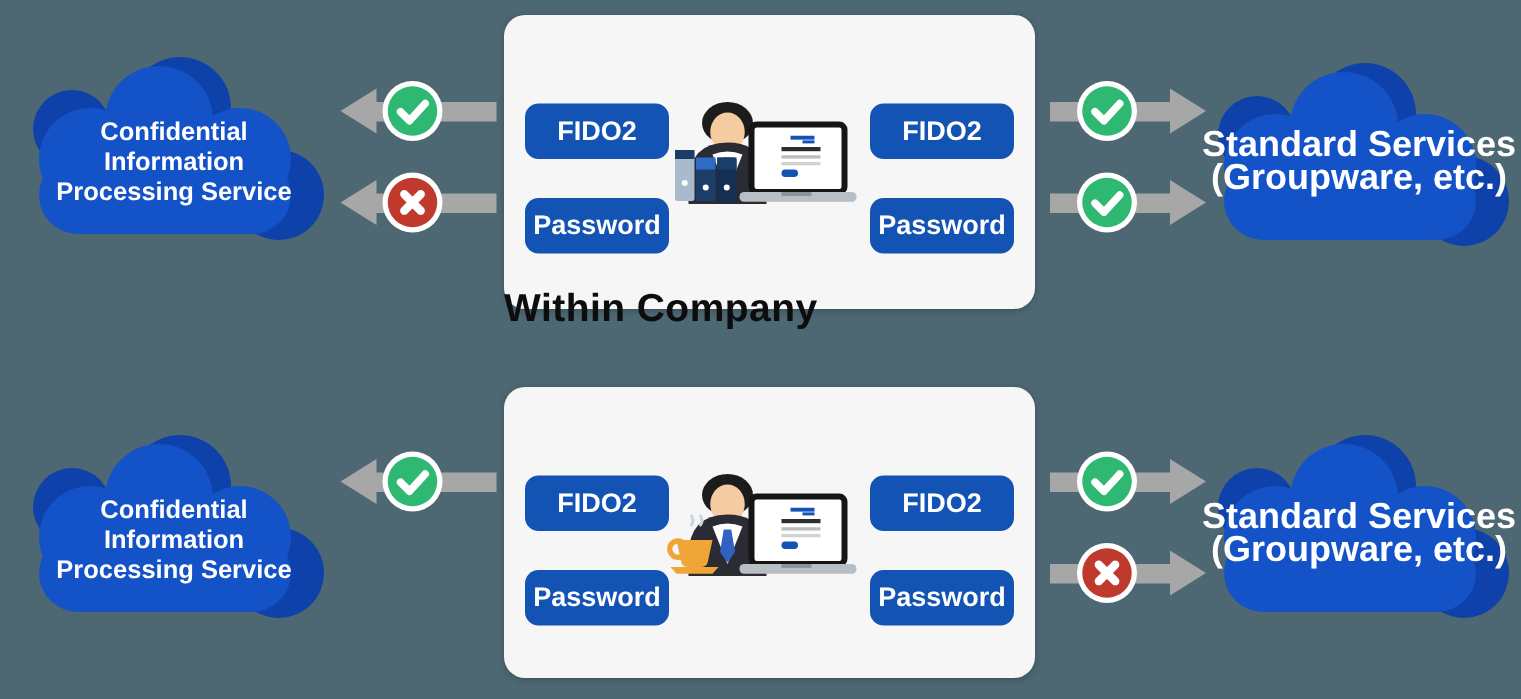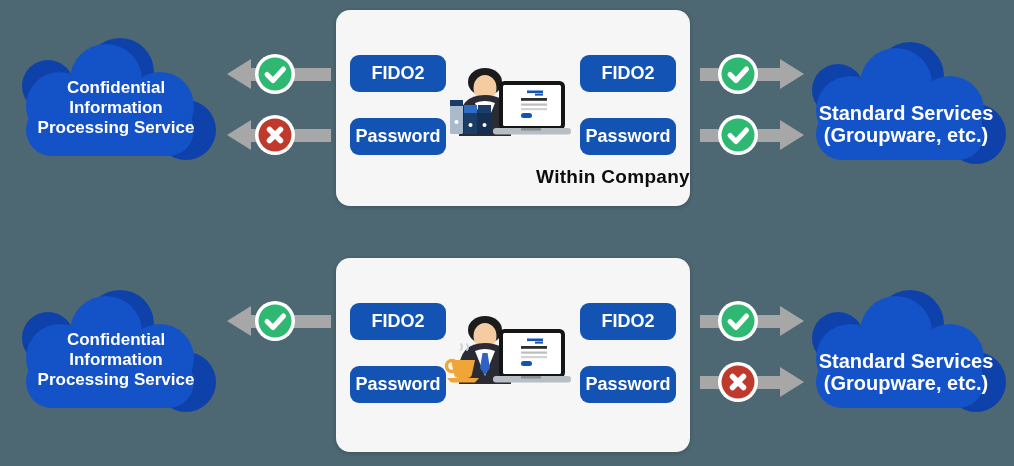--- a/index.html
+++ b/index.html
@@ -5,42 +5,42 @@
   html,body{margin:0;padding:0;}
   .stage{
     position:relative;width:1014px;height:466px;background:#4d6873;
     font-family:"Liberation Sans",sans-serif;overflow:hidden;
   }
   
   .panel{position:absolute;left:336px;width:354px;background:#f6f6f6;border-radius:14px;
          box-shadow:0 1px 4px rgba(0,0,0,.22);}
   #panel-within{top:10px;height:196px;}
   #panel-outside{top:258px;height:194px;}
-  .panel-title{position:absolute;left:0;right:0;text-align:right;font-weight:bold;
-               font-size:19px;color:#0d0d0d;letter-spacing:.3px;}
+  .panel-title{position:absolute;left:0;right:0;text-align:left;font-weight:bold;
+               font-size:26px;color:#0d0d0d;letter-spacing:.3px;margin-top:24px;}
   #panel-within .panel-title{top:156px;}
   #panel-outside .panel-title{top:154px;}
   
   .badge{position:absolute;width:96px;height:37px;background:#1253b4;border-radius:9px;
          color:#fff;font-weight:bold;font-size:18px;display:flex;align-items:center;
-         justify-content:center;}
+         justify-content:center;margin-top:14px;}
   .badge.col-l{left:14px;}  .badge.col-r{left:244px;}
   .badge.row1{top:45px;}    .badge.row2{top:108px;}
   
   .person{position:absolute;left:105px;top:42px;width:132px;height:84px;}
   
   .cloud{position:absolute;width:216px;height:132px;}
   #cloud-conf-top{left:8px;top:34px;}
   #cloud-std-top{left:798px;top:38px;}
   #cloud-conf-bot{left:8px;top:286px;}
   #cloud-std-bot{left:798px;top:286px;}
   .cloud svg.cloud-shape{position:absolute;left:0;top:0;width:100%;height:100%;}
   .cloud-label{position:absolute;left:0;right:0;text-align:center;color:#fff;font-weight:bold;}
   .cloud-label.lines3{top:44px;font-size:17px;line-height:20px;}
-  .cloud-label.lines2{top:64px;font-size:20px;line-height:22px;}
+  .cloud-label.lines2{top:48px;font-size:24px;line-height:22px;}
   
   .arrow{position:absolute;width:104px;height:44px;}
   .arrow .bar{position:absolute;top:15.5px;height:13px;background:#a7a7a7;}
   .arrow.dir-left  .bar{left:18px;right:0;}
   .arrow.dir-right .bar{left:0;right:18px;}
   .arrow .head{position:absolute;top:7px;width:0;height:0;
                border-top:15px solid transparent;border-bottom:15px solid transparent;}
   .arrow.dir-left  .head{left:0;border-right:24px solid #a7a7a7;}
   .arrow.dir-right .head{right:0;border-left:24px solid #a7a7a7;}
   .status{position:absolute;top:1px;width:42px;height:42px;}

